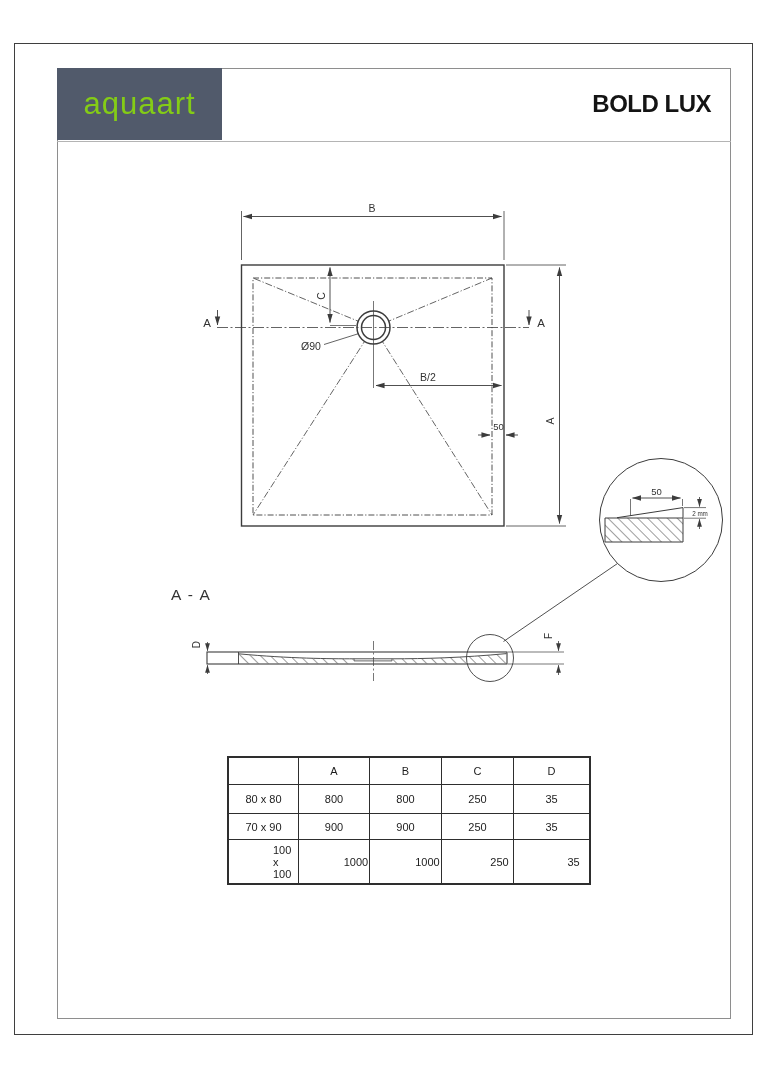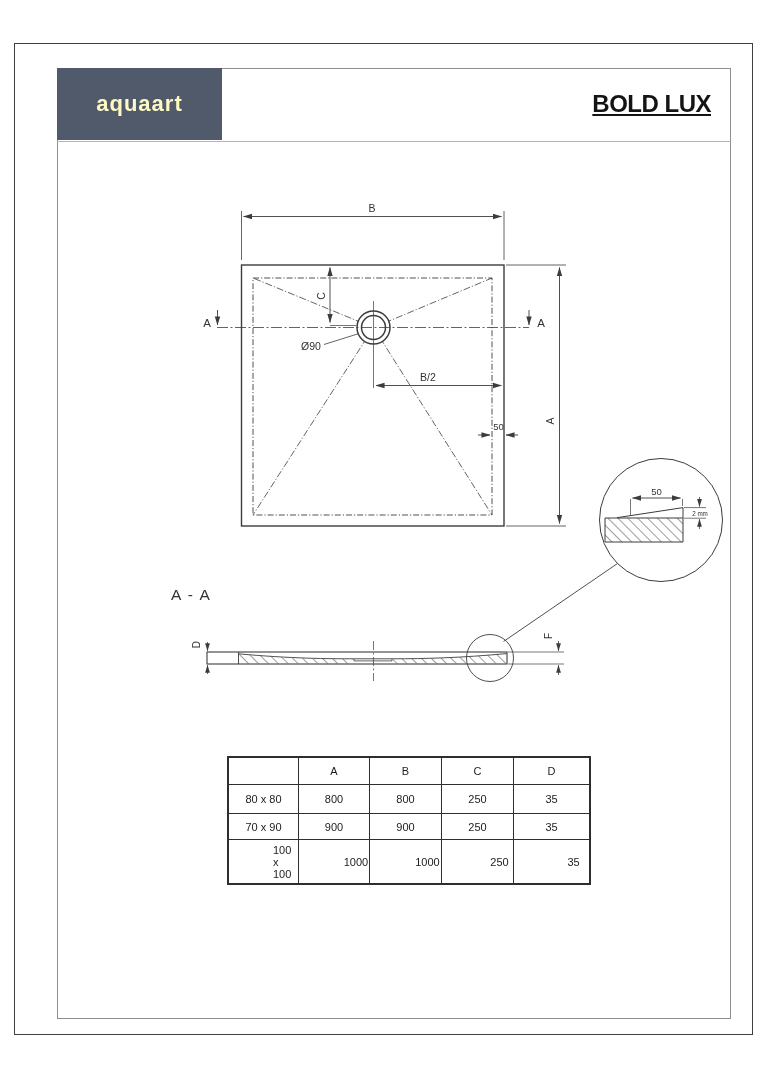--- a/index.html
+++ b/index.html
@@ -17,26 +17,26 @@
   }
   .header-rule{
     position:absolute;left:57px;top:141px;width:674px;height:0;
     border-top:1px solid #b4b4b4;
   }
   .logo-box{
     position:absolute;left:57px;top:68px;width:165px;height:72px;
     background:#515a6b;display:flex;align-items:center;justify-content:center;
   }
   .logo-box span{
-    color:#fef9c3;font-size:22px;font-weight:700;letter-spacing:1px;
+    color:#84cc16;font-size:31px;font-weight:400;letter-spacing:1px;
   }
   .product-title{
     position:absolute;left:480px;top:88px;width:231px;height:32px;
     text-align:right;font-size:24px;font-weight:700;color:#141414;
-    letter-spacing:-0.5px;line-height:32px;text-decoration:underline;
+    letter-spacing:-0.5px;line-height:32px;
   }
   svg.drawing{position:absolute;left:0;top:0;}
   svg text{font-family:"Liberation Sans", sans-serif;fill:#333333;}
   .spec-table{
     position:absolute;left:227px;top:756px;
     display:grid;
     grid-template-columns:70px 71px 72px 72px 75px;
     grid-template-rows:27px 29px 26px 43px;
     border:2px solid #2e2e2e;background:#fff;
   }

